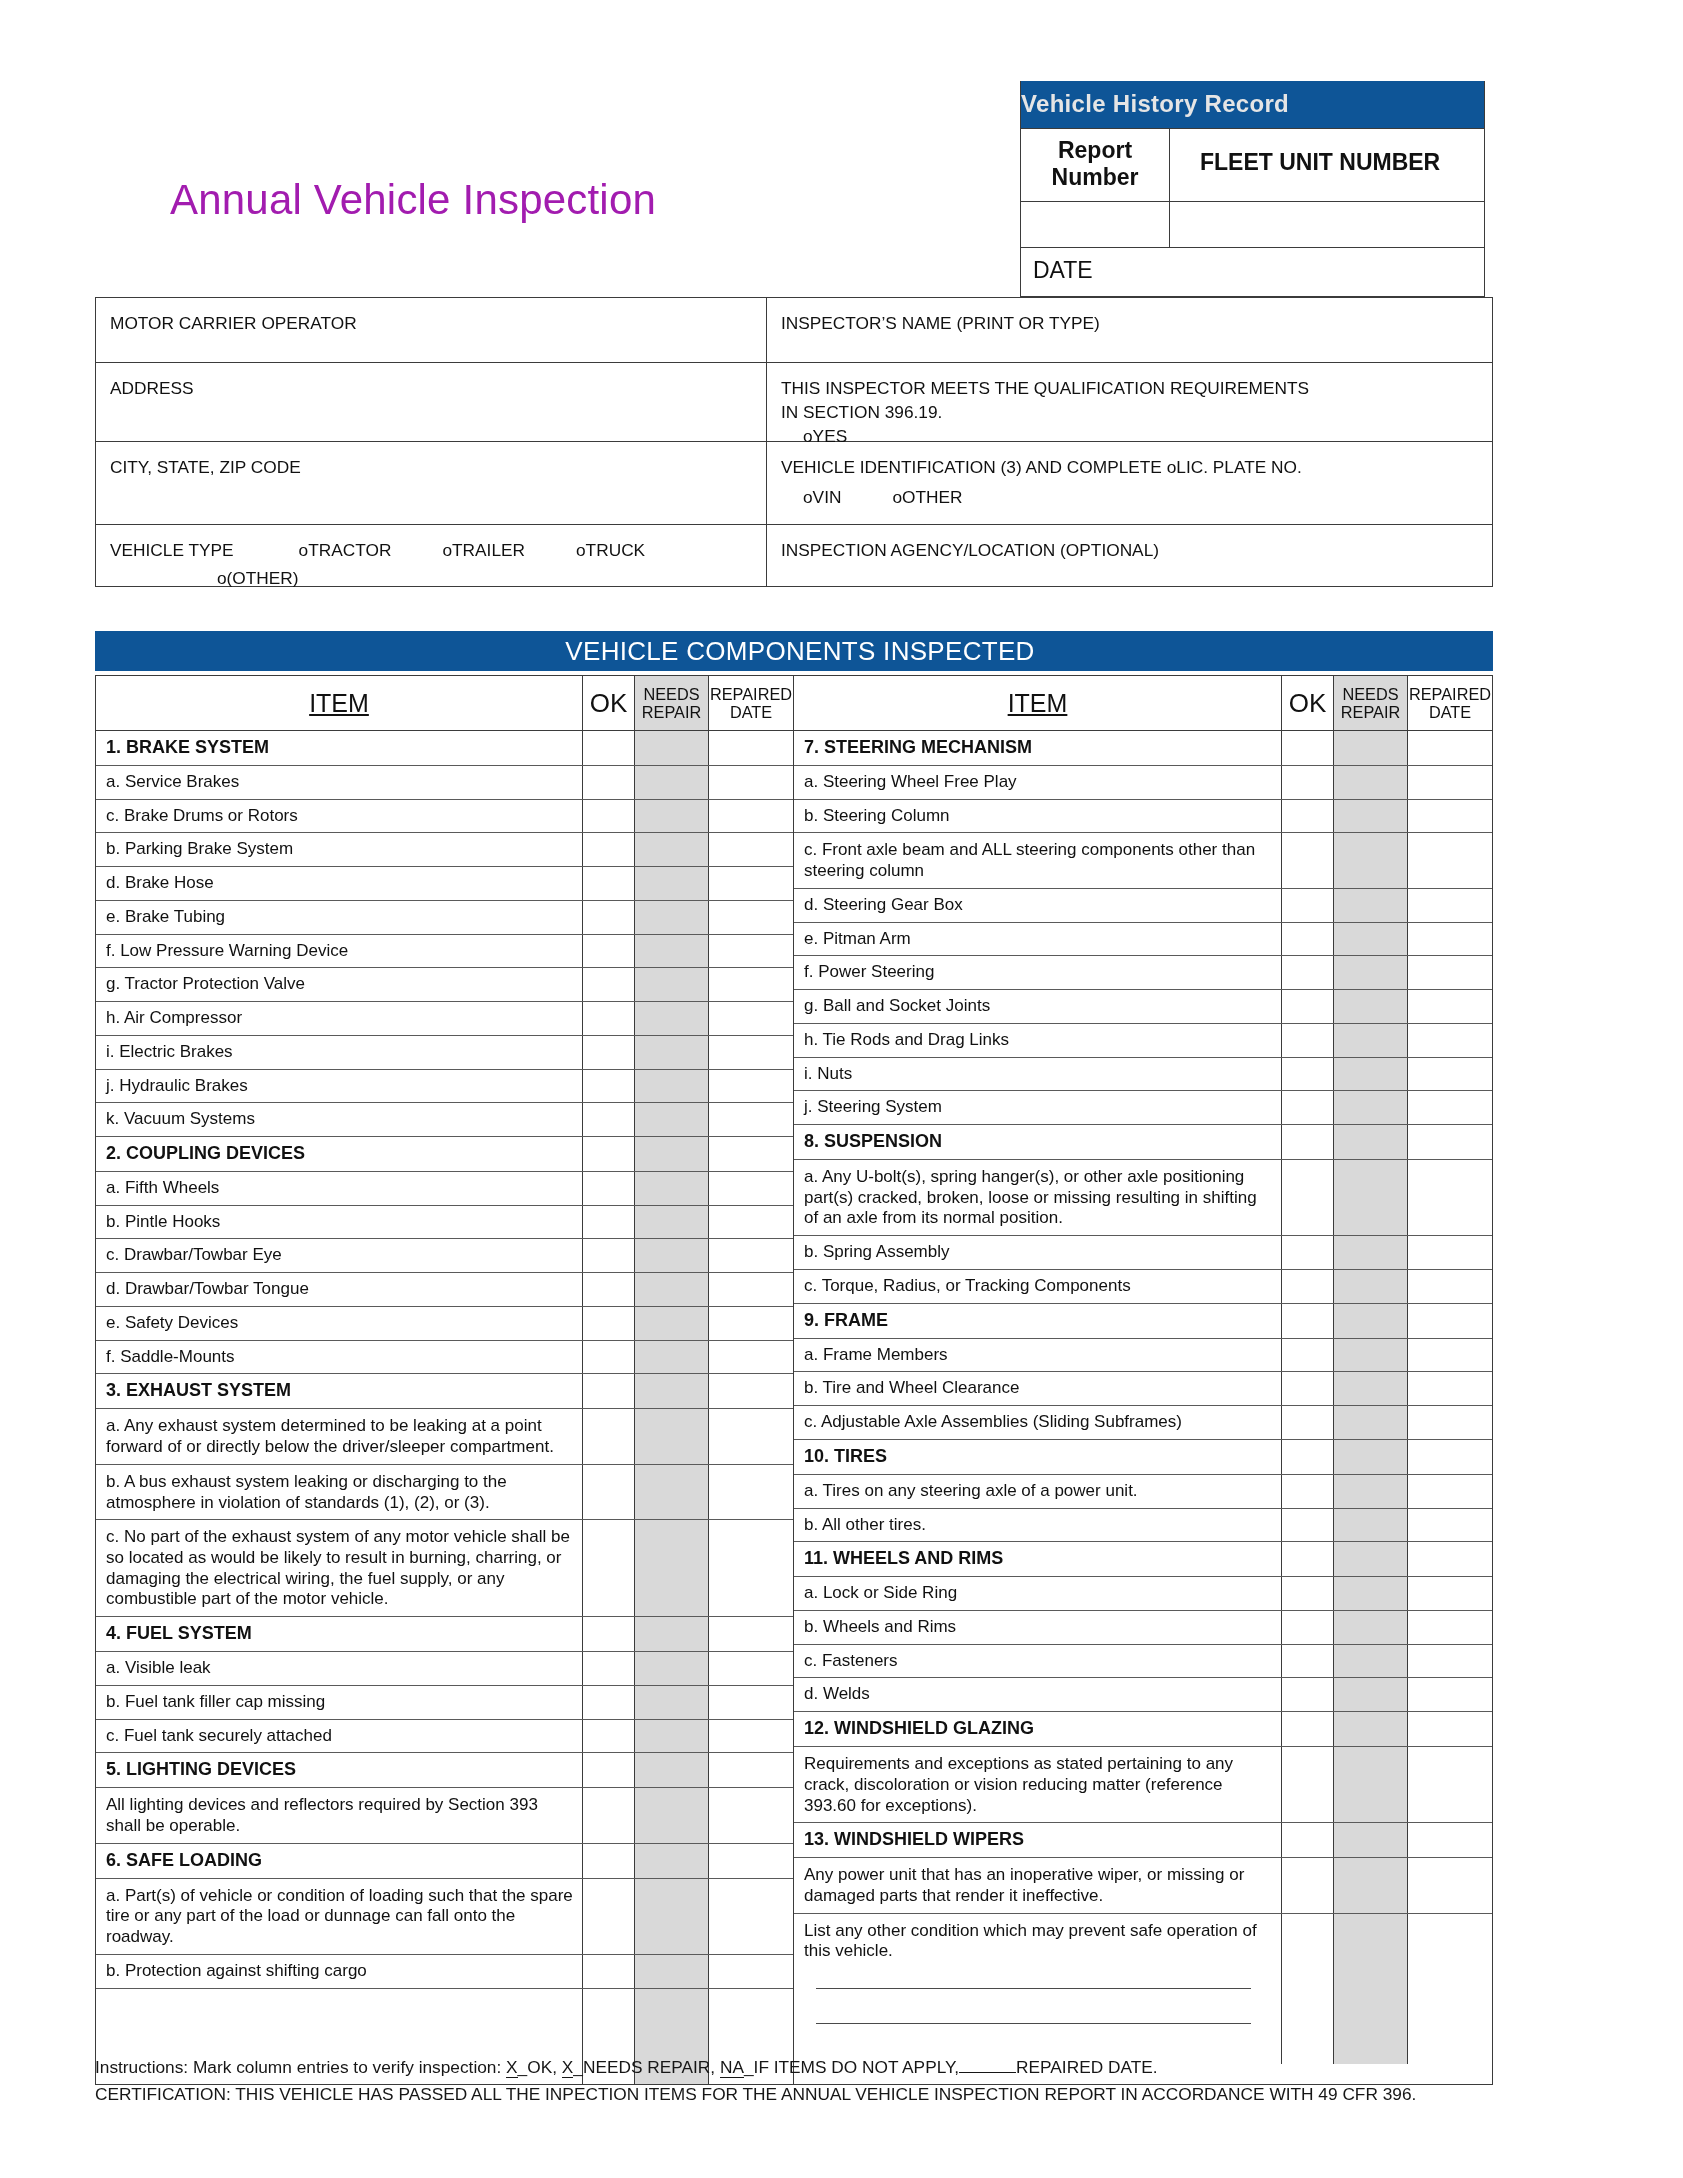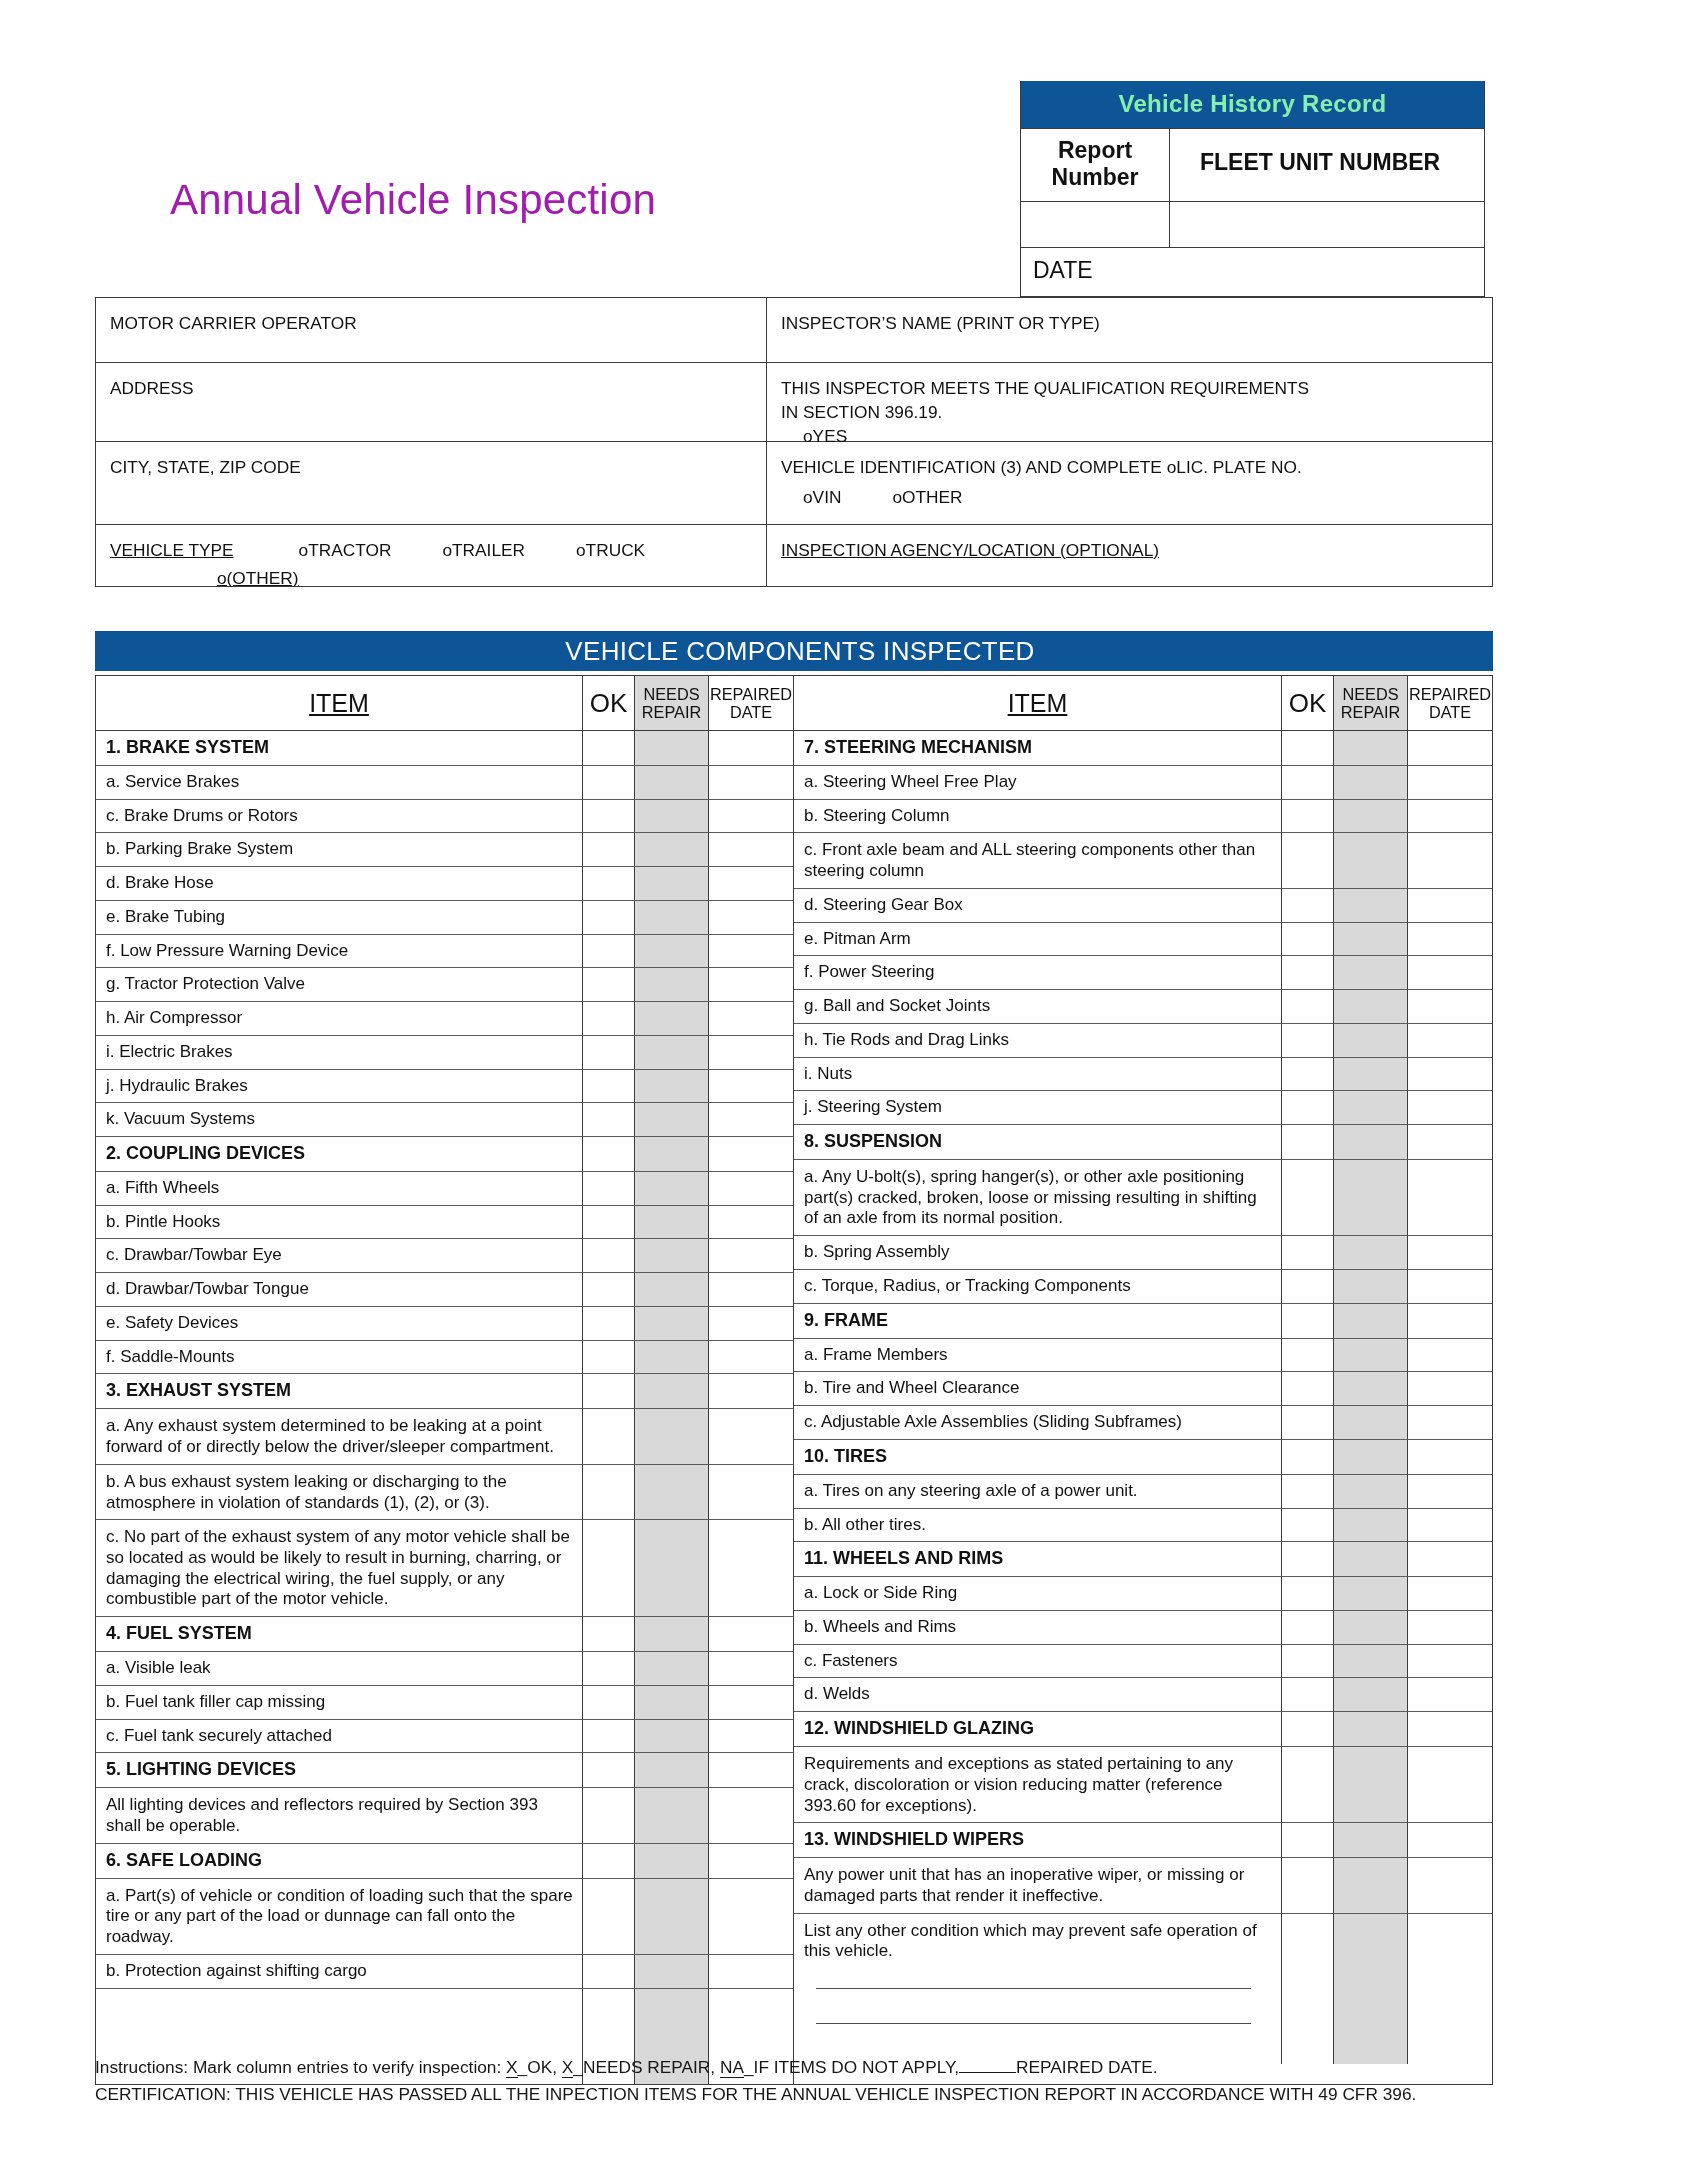--- a/index.html
+++ b/index.html
@@ -26,24 +26,23 @@
 
   .vhr-block {
     position: absolute;
     left: 1020px; top: 81px;
     width: 465px;
     border: 1.5px solid #3b3b3b;
     border-top: none;
   }
   .vhr-title {
     background: #0e5597;
-    color: #86efac;
+    color: #e5e5e5;
     font-size: 24px;
     font-weight: bold;
-    text-align: center;
     padding: 9px 0 10px 0;
     letter-spacing: 0.3px;
   }
   .vhr-row { display: flex; font-weight: bold; }
   .vhr-cell-l {
     width: 149px;
     border-right: 1.5px solid #3b3b3b;
     border-top: 1.5px solid #3b3b3b;
     font-size: 23px;
     text-align: center;
@@ -78,21 +77,21 @@
   .cc {
     border-bottom: 1.6px solid #3b3b3b;
     font-size: 17.3px;
     padding: 14px 0 0 14px;
     line-height: 1.38;
   }
   .cc:last-child { border-bottom: none; }
   .c-h1 { height: 65px; }
   .c-h2 { height: 79px; }
   .c-h3 { height: 83px; }
-  .c-h4 { height: 61px; text-decoration: underline; }
+  .c-h4 { height: 61px; }
   .indent1 { padding-left: 22px; }
   .vt-line2 { padding-left: 107px; padding-top: 4px; }
   .opt { display: inline-block; }
   .sp-l { margin-left: 65px; }
   .sp-m { margin-left: 51px; }
 
   
   .banner {
     position: absolute;
     left: 95px; top: 631px;

